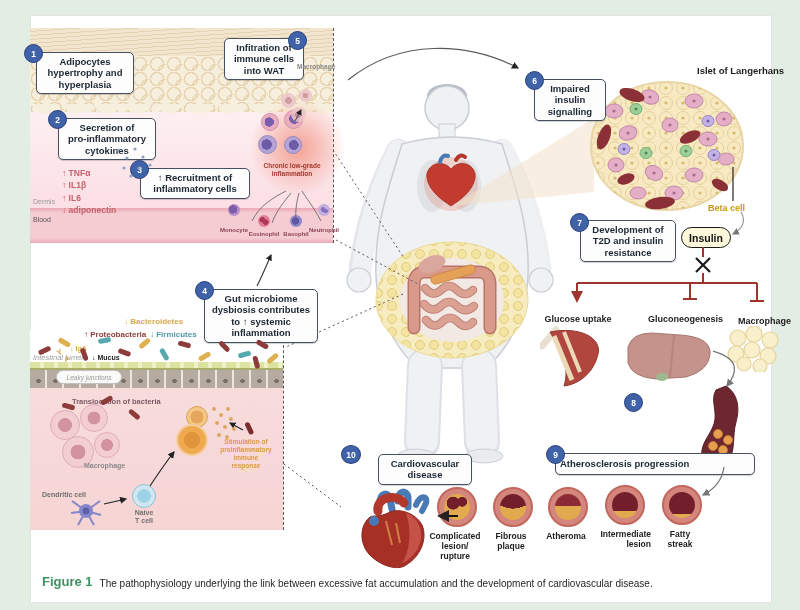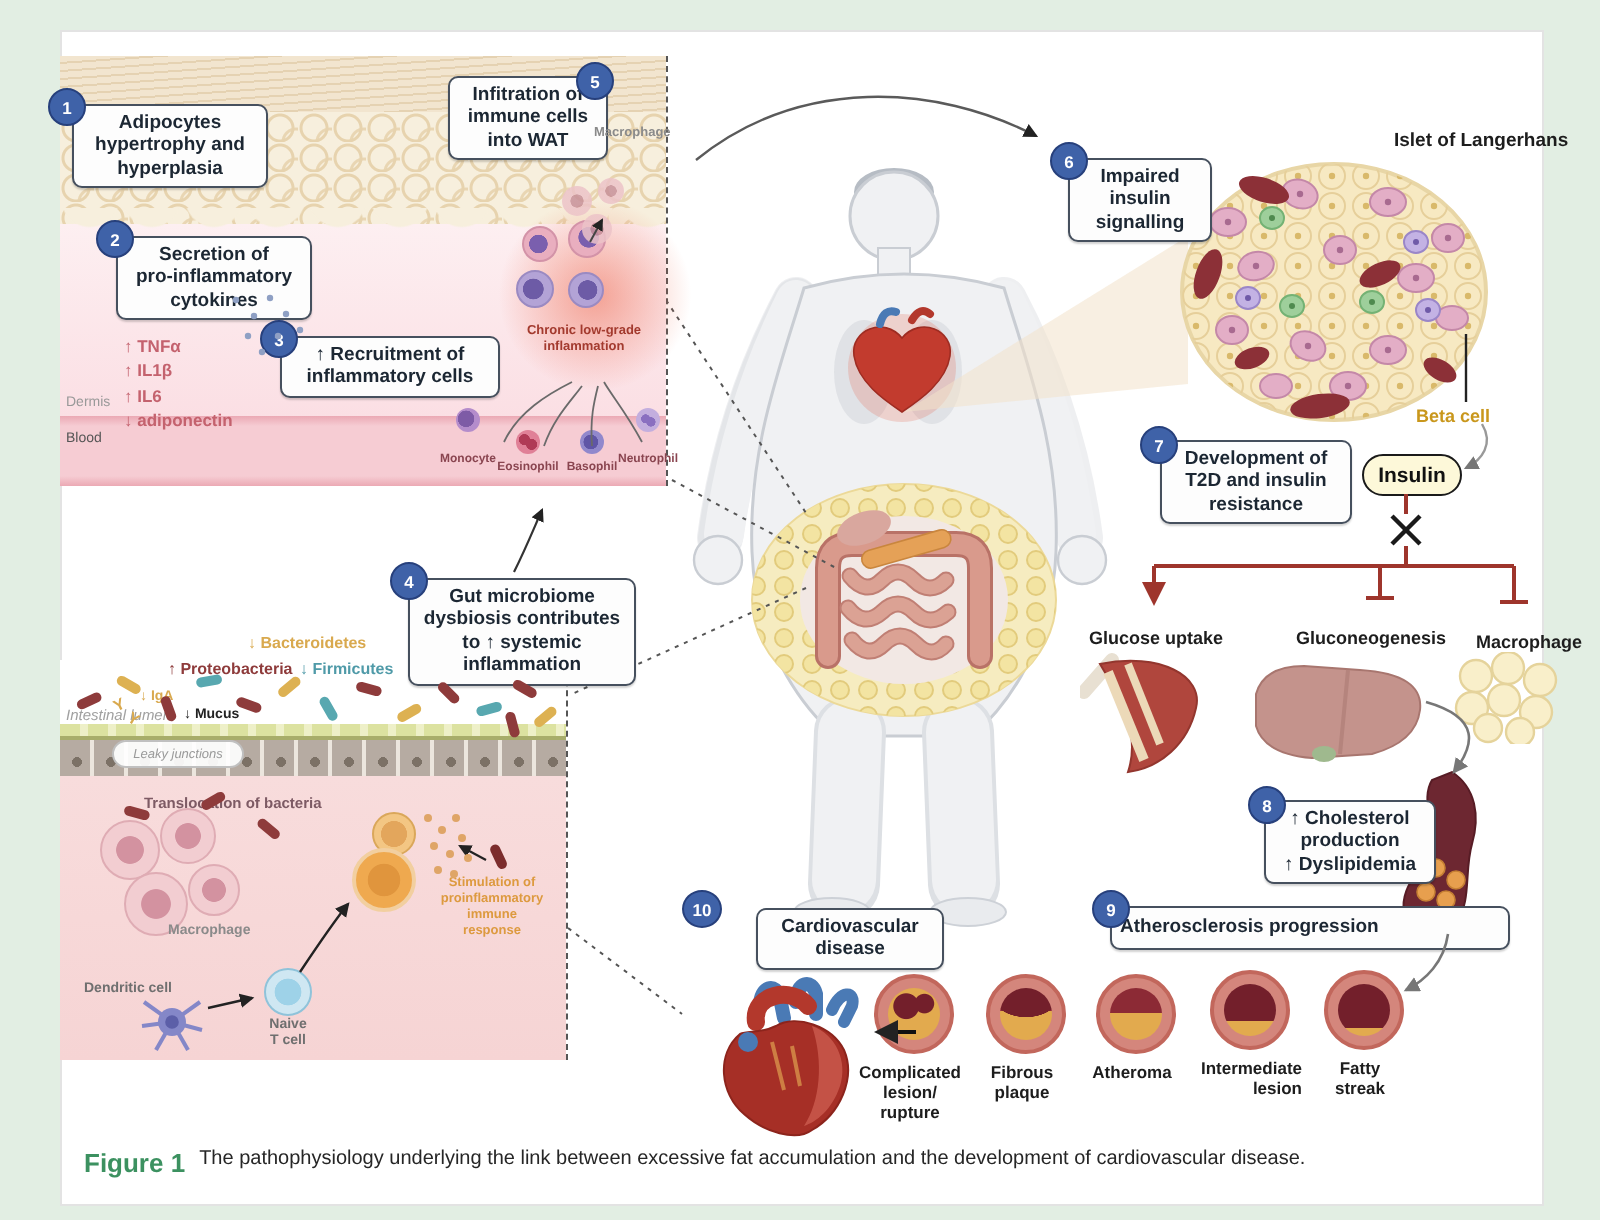--- a/index.html
+++ b/index.html
@@ -9,21 +9,21 @@
   svg.layer{position:absolute;left:0;top:0;width:800px;height:610px;pointer-events:none;}
   .under{z-index:2;} .over{z-index:6;}
   .band{position:absolute;z-index:3;}
   .box{position:absolute;background:#fdfdfd;border:1.5px solid #46505e;border-radius:5px;padding:3px 4px;font-size:9.5px;font-weight:700;color:#1c2733;text-align:center;white-space:pre-line;line-height:1.2;box-shadow:0 1px 1px rgba(0,0,0,.18);z-index:4;}
   .badge{position:absolute;width:17px;height:17px;border-radius:50%;background:#3f62a8;border:1.5px solid #27407c;color:#fff;font-size:8.5px;font-weight:700;display:flex;align-items:center;justify-content:center;z-index:5;}
   .lbl{position:absolute;font-weight:700;color:#1d1d1d;z-index:4;white-space:pre-line;}
   .tiny{font-weight:700;z-index:4;}
   .cell{position:absolute;border-radius:50%;z-index:4;}
   .rod{position:absolute;display:block;width:13px;height:4.5px;border-radius:3px;z-index:4;}
   .islet{position:absolute;left:590px;top:81px;width:154px;height:130px;z-index:3;}
-  .caption{position:absolute;left:42px;top:574px;width:720px;display:flex;gap:7px;align-items:flex-start;z-index:3;}
+  .caption{position:absolute;left:42px;top:574px;width:720px;display:flex;gap:7px;align-items:flex-end;z-index:3;}
   .caption .fig{color:#3c9160;font-weight:700;font-size:13px;}
   .caption .txt{color:#262626;font-size:10px;}
   .pill{position:absolute;left:681px;top:227px;width:48px;height:19px;background:#fdf8d9;border:1.6px solid #1a1a1a;border-radius:11px;display:flex;align-items:center;justify-content:center;font-weight:700;font-size:10.5px;color:#111;z-index:4;}
 </style>
 </head>
 <body>
 
 <div class="page">
   <div class="white-panel"></div>
 
@@ -313,23 +313,20 @@
       <circle cx="10" cy="28" r="8"></circle>
         <circle cx="26" cy="24" r="8"></circle>
         <circle cx="42" cy="30" r="8"></circle>
       <circle cx="18" cy="38" r="7"></circle>
         <circle cx="34" cy="40" r="7"></circle>
     </g>
   </svg>
   <div class="badge" style="left:624px;top:393px;">
       <span>8</span>
     </div>
-  <div class="box" style="left:632px;top:400px;width:76px;"><span>↑ Cholesterol
-production
-↑ Dyslipidemia</span></div>
   <svg style="position:absolute;left:696px;top:384px;width:52px;height:90px;z-index:3;" viewBox="0 0 52 90">
     <path d="M30,2 C42,10 44,24 40,38 C36,52 40,66 32,78 C22,88 8,84 6,72 C4,60 14,52 18,40 C22,28 14,16 20,6 Z" fill="#6d2731" stroke="#571c25" stroke-width="1"></path>
     <g fill="#e79f4e" stroke="#c57f33" stroke-width="0.8">
       <circle cx="22" cy="50" r="4.5"></circle>
         <circle cx="32" cy="56" r="4.5"></circle>
         <circle cx="17" cy="62" r="4.5"></circle>
       <circle cx="27" cy="66" r="4.5"></circle>
         <circle cx="21" cy="75" r="4.5"></circle>
         <circle cx="31" cy="74" r="4.5"></circle>
     </g>

